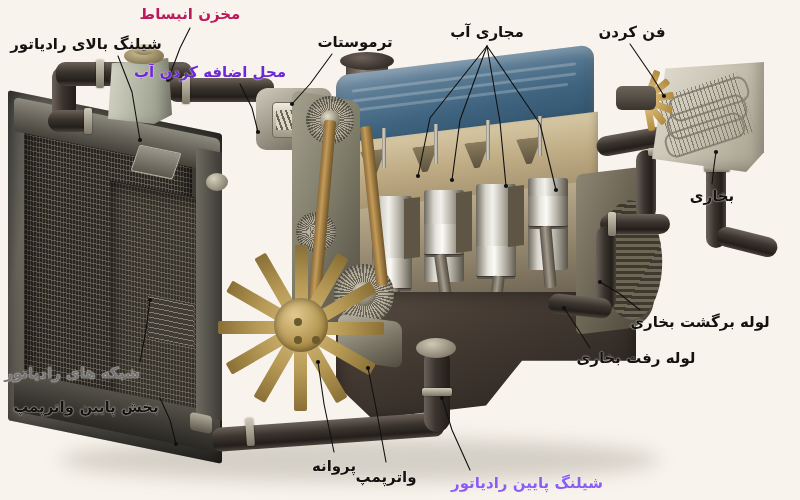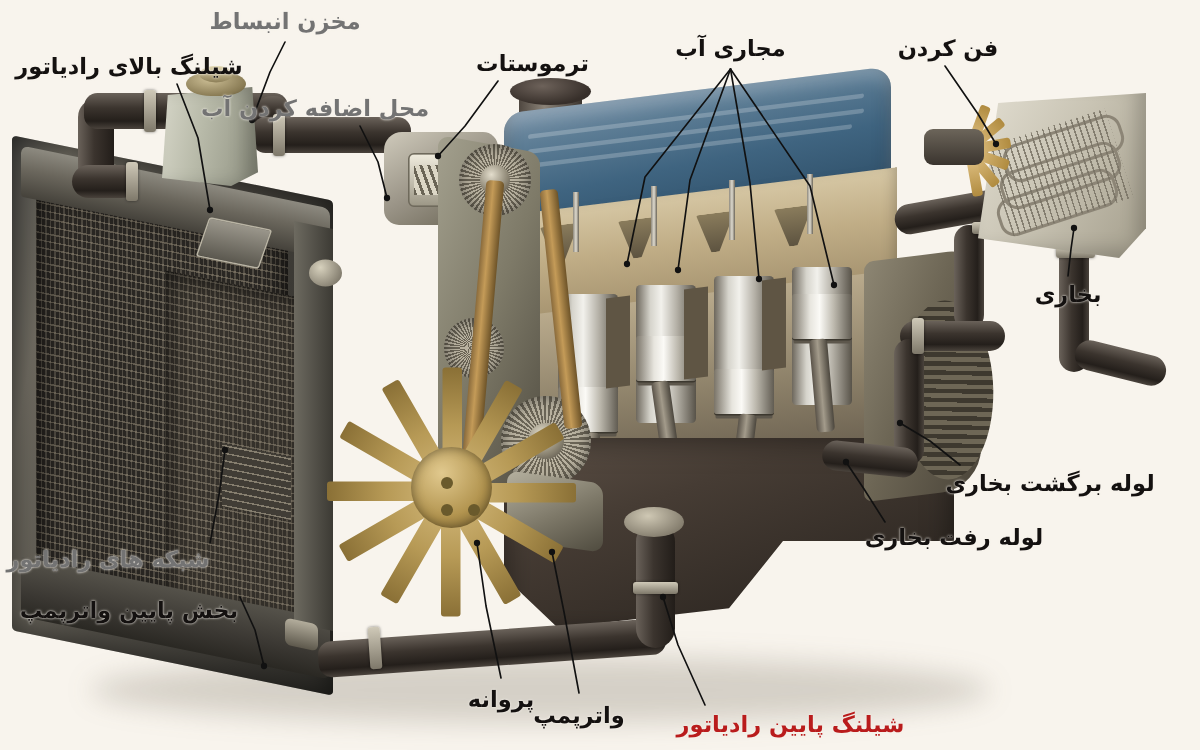--- a/index.html
+++ b/index.html
@@ -386,29 +386,29 @@
         <circle cx="564" cy="308" r="2.1"></circle>
         <circle cx="150" cy="300" r="2.1"></circle>
         <circle cx="176" cy="444" r="2.1"></circle>
         <circle cx="318" cy="362" r="2.1"></circle>
         <circle cx="368" cy="368" r="2.1"></circle>
         <circle cx="442" cy="398" r="2.1"></circle>
       </g>
   </svg>
 
   <div id="label-layer">
-      <div class="lbl" style="font-size: 15px; color: #737373; left: 190px; top: 14px; transform: translate(-50%, -50%);">مخزن انبساط</div>
+      <div class="lbl" style="font-size: 15px; color: #be185d; left: 190px; top: 14px; transform: translate(-50%, -50%);">مخزن انبساط</div>
       <div class="lbl" style="font-size: 15px; color: rgb(20, 17, 16); left: 86px; top: 44px; transform: translate(-50%, -50%);">شیلنگ بالای رادیاتور</div>
-      <div class="lbl" style="font-size: 15px; color: #737373; left: 210px; top: 72px; transform: translate(-50%, -50%);">محل اضافه کردن آب</div>
+      <div class="lbl" style="font-size: 15px; color: #6d28d9; left: 210px; top: 72px; transform: translate(-50%, -50%);">محل اضافه کردن آب</div>
       <div class="lbl" style="font-size: 15px; color: rgb(20, 17, 16); left: 355px; top: 42px; transform: translate(-50%, -50%);">ترموستات</div>
       <div class="lbl" style="font-size: 15px; color: rgb(20, 17, 16); left: 487px; top: 32px; transform: translate(-50%, -50%);">مجاری آب</div>
       <div class="lbl" style="font-size: 15px; color: rgb(20, 17, 16); left: 632px; top: 32px; transform: translate(-50%, -50%);">فن کردن</div>
       <div class="lbl" style="font-size: 15px; color: rgb(20, 17, 16); left: 712px; top: 196px; transform: translate(-50%, -50%);">بخاری</div>
       <div class="lbl" style="font-size: 15px; color: rgb(20, 17, 16); left: 700px; top: 322px; transform: translate(-50%, -50%);">لوله برگشت بخاری</div>
       <div class="lbl" style="font-size: 15px; color: rgb(20, 17, 16); left: 636px; top: 358px; transform: translate(-50%, -50%);">لوله رفت بخاری</div>
       <div class="lbl" style="font-size: 15px; color: #737373; left: 72px; top: 373px; transform: translate(-50%, -50%);">شبکه های رادیاتور</div>
       <div class="lbl" style="font-size: 15px; color: rgb(20, 17, 16); left: 86px; top: 407px; transform: translate(-50%, -50%);">بخش پایین واترپمپ</div>
       <div class="lbl" style="font-size: 15px; color: rgb(20, 17, 16); left: 334px; top: 466px; transform: translate(-50%, -50%);">پروانه</div>
       <div class="lbl" style="font-size: 15px; color: rgb(20, 17, 16); left: 386px; top: 477px; transform: translate(-50%, -50%);">واترپمپ</div>
-      <div class="lbl" style="font-size: 15px; color: #b91c1c; left: 527px; top: 483px; transform: translate(-50%, -50%);">شیلنگ پایین رادیاتور</div>
+      <div class="lbl" style="font-size: 15px; color: #8b5cf6; left: 527px; top: 483px; transform: translate(-50%, -50%);">شیلنگ پایین رادیاتور</div>
     </div>
 
 </div>
 
 </body></html>

